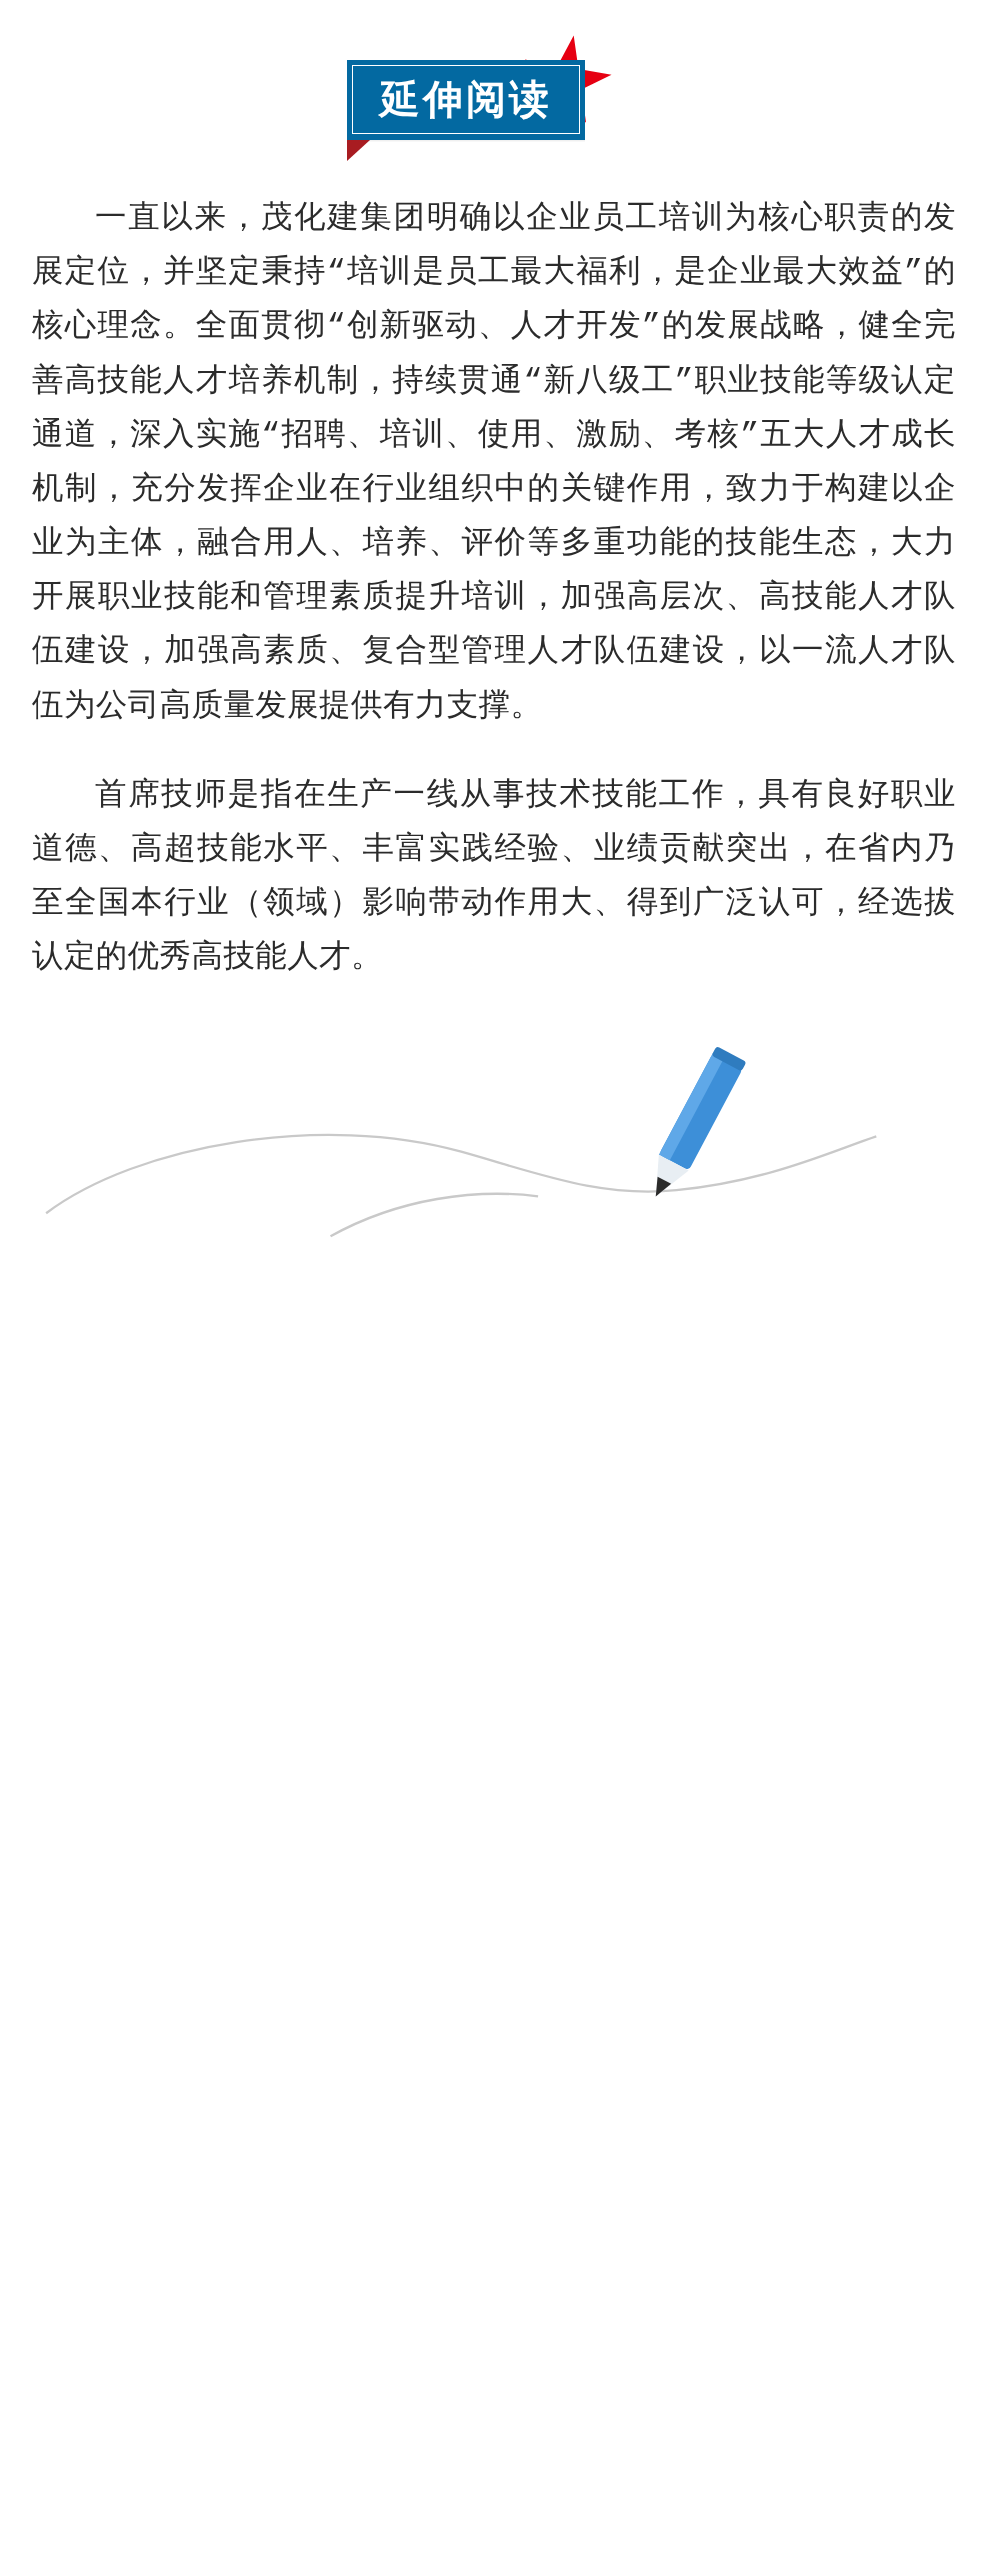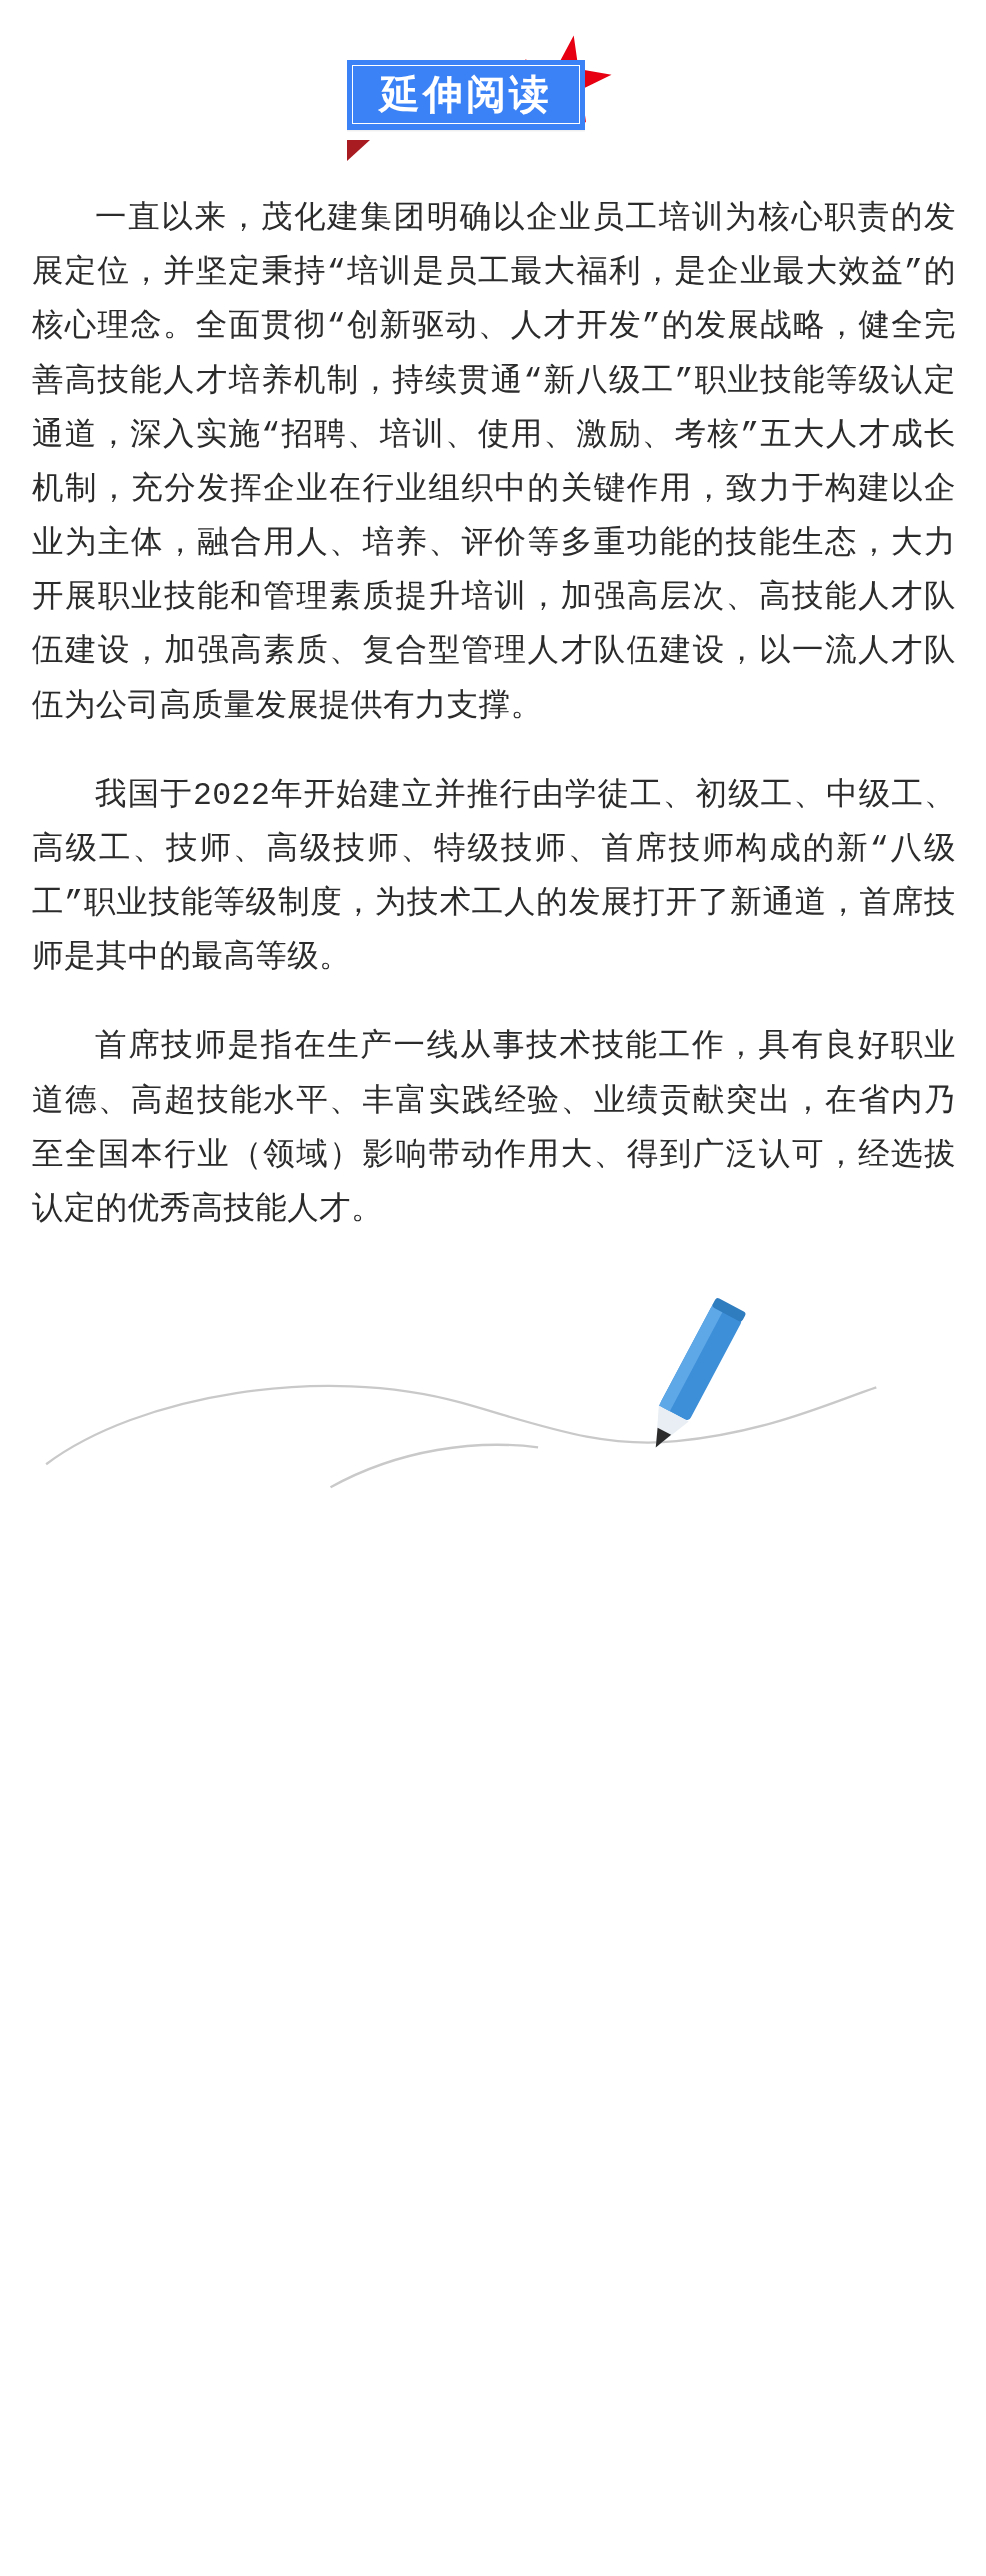--- a/index.html
+++ b/index.html
@@ -51,22 +51,22 @@
     text-align: center;
     transform: rotate(10deg);
     user-select: none;
   }
 
   .ribbon {
     position: absolute;
     left: 17px;
     top: 24.6px;
     width: 238px;
-    height: 70px;
-    background: #3b82f6;
+    height: 80px;
+    background: #0369a1;
     box-shadow: 0 1.5px 0 rgba(0,0,0,0.06);
     text-align: center;
   }
   .ribbon-inner {
     position: absolute;
     inset: 5.4px;
     border: 1.5px solid #ffffff;
     box-sizing: border-box;
   }
   .ribbon-text {
@@ -133,21 +133,20 @@
       <div class="ribbon">
         <div class="ribbon-inner"></div>
         <div class="ribbon-text">延伸阅读</div>
       </div>
       <div class="ribbon-tail"></div>
     </div>
   </div>
 
   <div class="content">
     <p class="para">一直以来，茂化建集团明确以企业员工培训为核心职责的发展定位，并坚定秉持“培训是员工最大福利，是企业最大效益”的核心理念。全面贯彻“创新驱动、人才开发”的发展战略，健全完善高技能人才培养机制，持续贯通“新八级工”职业技能等级认定通道，深入实施“招聘、培训、使用、激励、考核”五大人才成长机制，充分发挥企业在行业组织中的关键作用，致力于构建以企业为主体，融合用人、培养、评价等多重功能的技能生态，大力开展职业技能和管理素质提升培训，加强高层次、高技能人才队伍建设，加强高素质、复合型管理人才队伍建设，以一流人才队伍为公司高质量发展提供有力支撑。</p>
-    <p class="para">我国于2022年开始建立并推行由学徒工、初级工、中级工、高级工、技师、高级技师、特级技师、首席技师构成的新“八级工”职业技能等级制度，为技术工人的发展打开了新通道，首席技师是其中的最高等级。</p>
     <p class="para">首席技师是指在生产一线从事技术技能工作，具有良好职业道德、高超技能水平、丰富实践经验、业绩贡献突出，在省内乃至全国本行业（领域）影响带动作用大、得到广泛认可，经选拔认定的优秀高技能人才。</p>
   </div>
 
   <div class="footer">
     <svg viewBox="0 0 1284 290" xmlns="http://www.w3.org/2000/svg">
       <path d="M60 250 C 180 160, 420 120, 600 170 C 700 198, 780 230, 880 220 C 1000 208, 1080 170, 1140 150" fill="none" stroke="#c9c9c9" stroke-width="3"></path>
       <path d="M430 280 C 520 230, 620 218, 700 228" fill="none" stroke="#c9c9c9" stroke-width="3"></path>
 
       <g transform="rotate(28 900 140)">
         <rect x="878" y="40" width="44" height="150" rx="6" fill="#3d8fd8"></rect>

